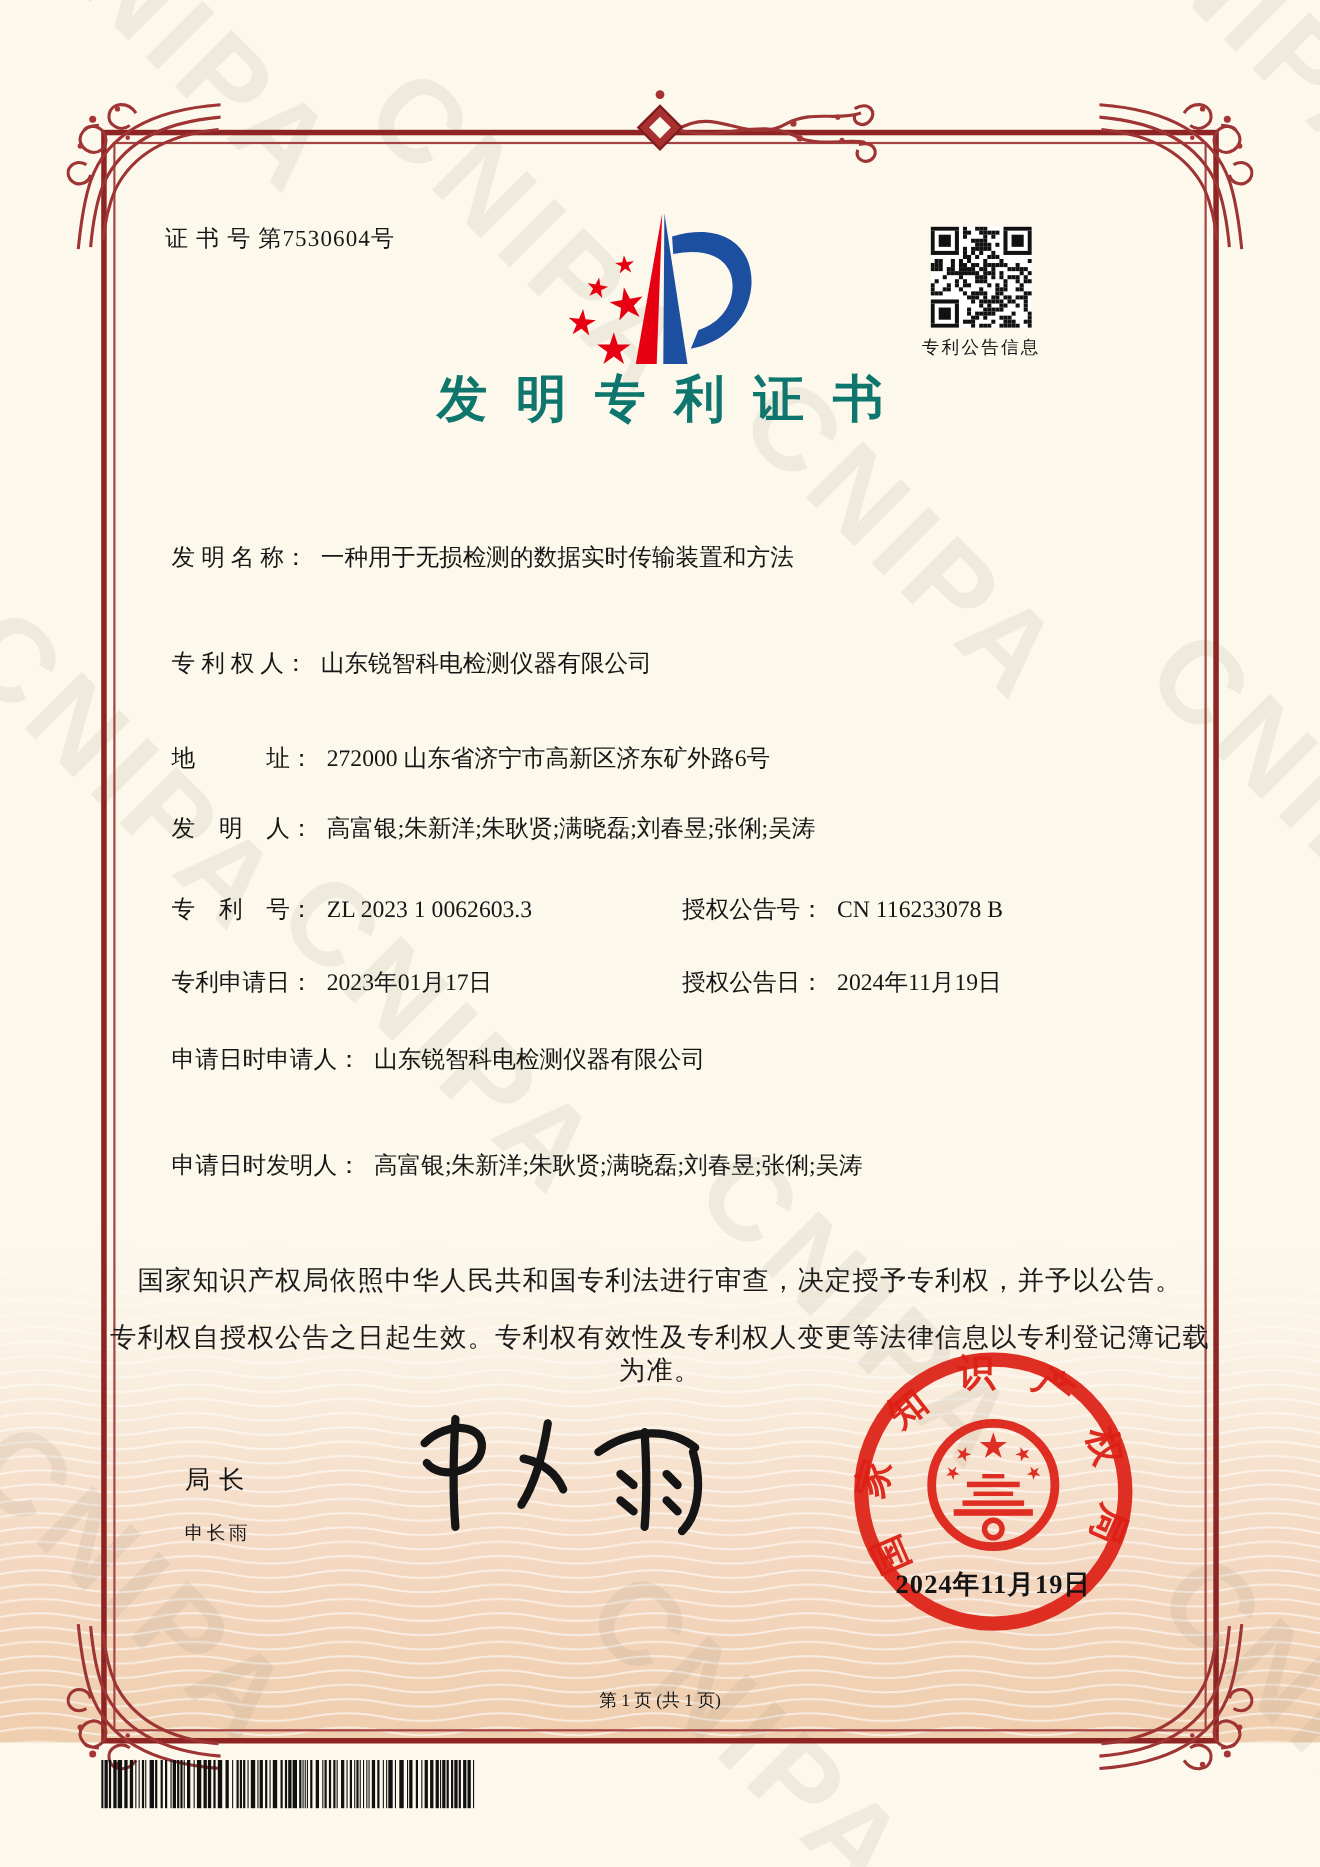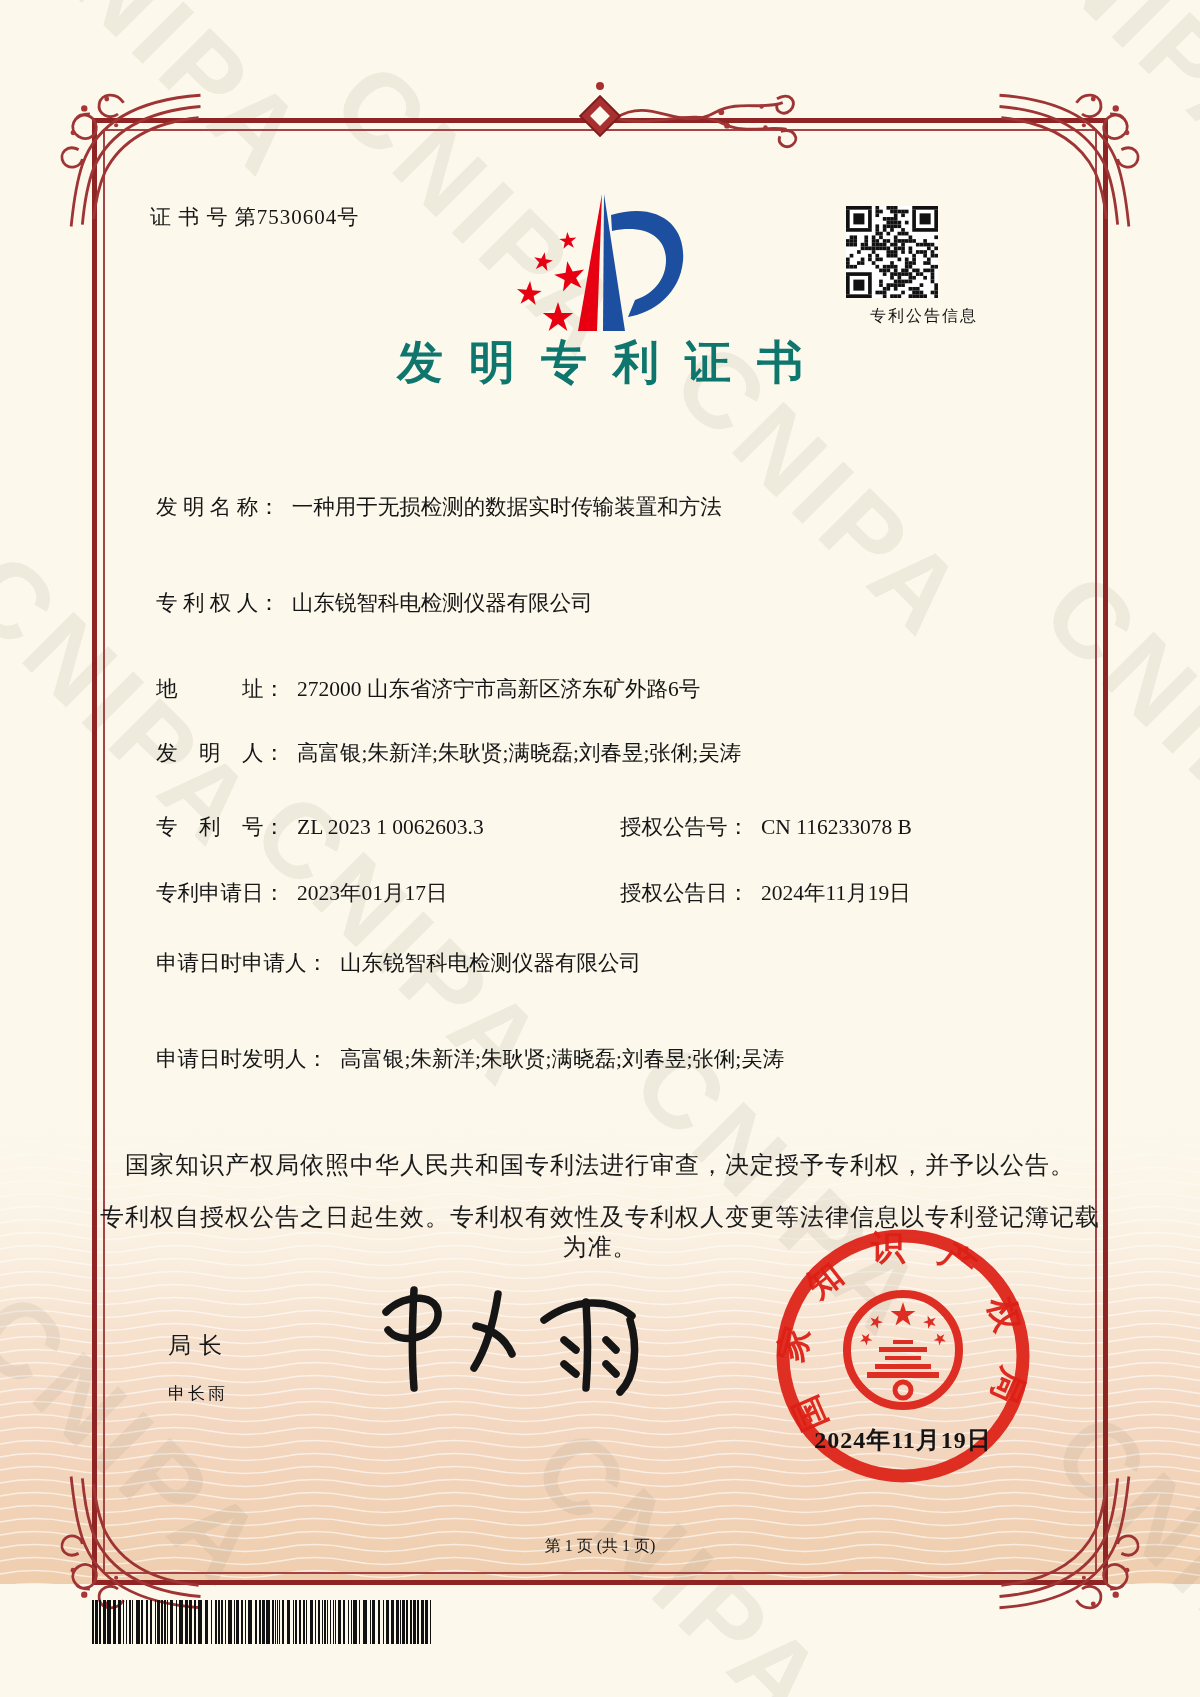--- a/index.html
+++ b/index.html
@@ -35,21 +35,21 @@
   .corner{position:absolute;z-index:4;}
   .corner.tl{left:58px;top:84px;}
   .corner.tr{right:58px;top:84px;transform:scaleX(-1);}
   .corner.bl{left:58px;bottom:78px;transform:scaleY(-1);}
   .corner.br{right:58px;bottom:78px;transform:scale(-1,-1);}
   .top-ornament{position:absolute;left:400px;top:60px;z-index:4;}
   
   .cert-no{left:150px;top:203px;font-size:21px;letter-spacing:1px;z-index:6;}
   .logo{left:498px;top:181px;z-index:6;}
   .qr{left:846px;top:206px;z-index:6;}
-  .qr-caption{left:854px;top:306px;width:140px;text-align:center;
+  .qr-caption{left:822px;top:306px;width:140px;text-align:center;
     font-size:16px;letter-spacing:2px;z-index:6;}
   .title{left:0;right:0;top:332px;text-align:center;font-size:46px;font-weight:700;
     letter-spacing:26px;text-indent:26px;z-index:6;color:#0f766e;}
   
   .rows{position:absolute;left:156px;top:492px;width:940px;font-size:21.5px;z-index:6;}
   .frow{position:absolute;left:0;white-space:nowrap;line-height:30px;text-align:right;}
   .frow .flabel{margin-right:12px;}
   .r1{top:0;} .r2{top:96px;} .r3{top:182px;} .r4{top:246px;}
   .r5L{top:320px;} .r5R{top:320px;left:464px;}
   .r6L{top:386px;} .r6R{top:386px;left:464px;}

